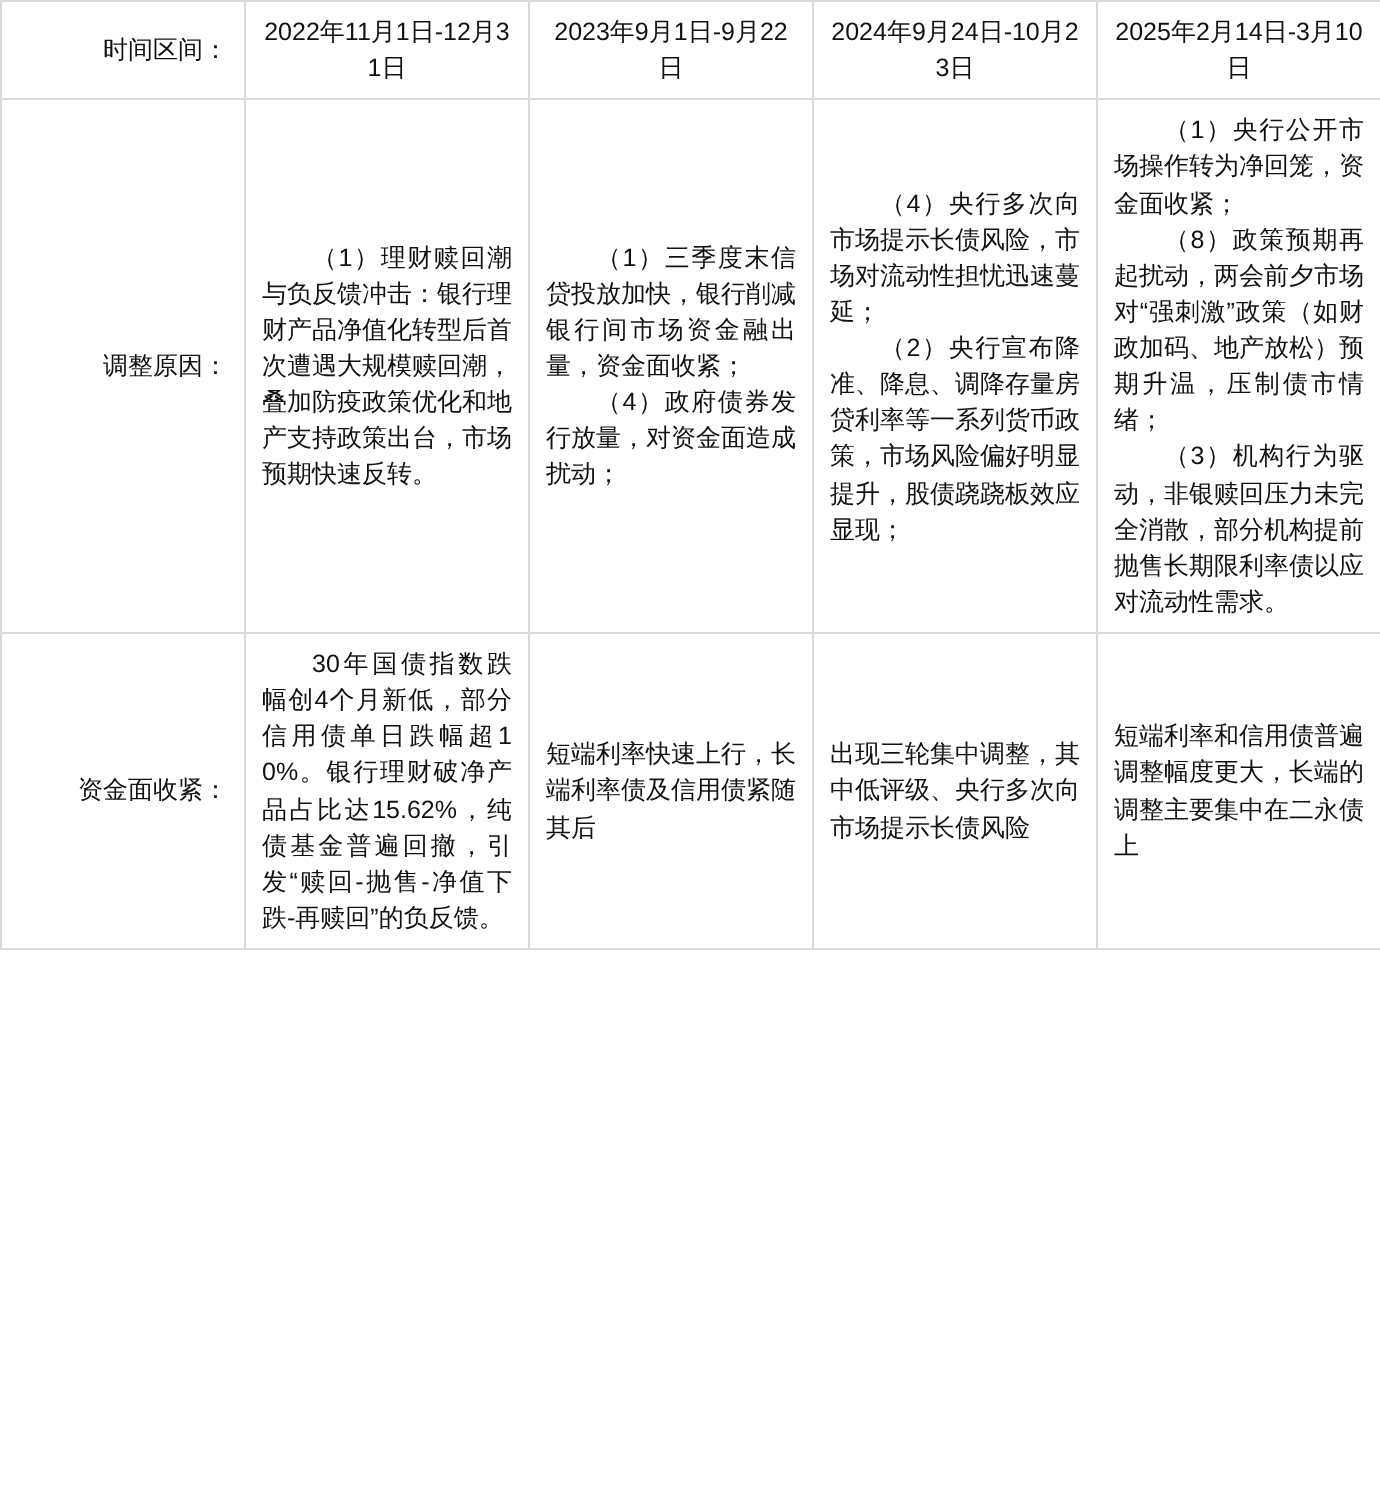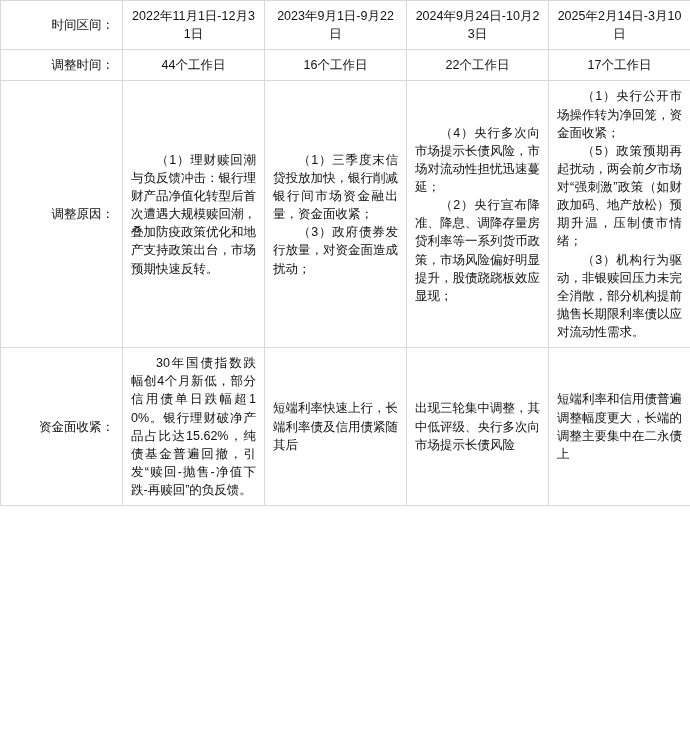--- a/index.html
+++ b/index.html
@@ -74,44 +74,37 @@
 
       <tr>
         <td class="rowhead">时间区间：</td>
         <td class="cell">2022年11月1日-12月31日</td>
         <td class="cell">2023年9月1日-9月22日</td>
         <td class="cell">2024年9月24日-10月23日</td>
         <td class="cell">2025年2月14日-3月10日</td>
       </tr>
 
 
-      <tr>
-        <td class="rowhead">调整时间：</td>
-        <td class="cell">44个工作日</td>
-        <td class="cell">16个工作日</td>
-        <td class="cell">22个工作日</td>
-        <td class="cell">17个工作日</td>
-      </tr>
 
       <tr>
         <td class="rowhead">调整原因：</td>
         <td class="cell-just">
           <p class="para">（1）理财赎回潮与负反馈冲击：银行理财产品净值化转型后首次遭遇大规模赎回潮，叠加防疫政策优化和地产支持政策出台，市场预期快速反转。</p>
         </td>
         <td class="cell-just">
           <p class="para">（1）三季度末信贷投放加快，银行削减银行间市场资金融出量，资金面收紧；</p>
-          <p class="para">（3）政府债券发行放量，对资金面造成扰动；</p>
+          <p class="para">（4）政府债券发行放量，对资金面造成扰动；</p>
         </td>
         <td class="cell-just">
           <p class="para">（4）央行多次向市场提示长债风险，市场对流动性担忧迅速蔓延；</p>
           <p class="para">（2）央行宣布降准、降息、调降存量房贷利率等一系列货币政策，市场风险偏好明显提升，股债跷跷板效应显现；</p>
         </td>
         <td class="cell-just">
           <p class="para">（1）央行公开市场操作转为净回笼，资金面收紧；</p>
-          <p class="para">（5）政策预期再起扰动，两会前夕市场对“强刺激”政策（如财政加码、地产放松）预期升温，压制债市情绪；</p>
+          <p class="para">（8）政策预期再起扰动，两会前夕市场对“强刺激”政策（如财政加码、地产放松）预期升温，压制债市情绪；</p>
           <p class="para">（3）机构行为驱动，非银赎回压力未完全消散，部分机构提前抛售长期限利率债以应对流动性需求。</p>
         </td>
       </tr>
 
       <tr>
         <td class="rowhead">资金面收紧：</td>
         <td class="cell-just">
           <p class="para">30年国债指数跌幅创4个月新低，部分信用债单日跌幅超10%。银行理财破净产品占比达15.62%，纯债基金普遍回撤，引发“赎回-抛售-净值下跌-再赎回”的负反馈。</p>
         </td>
         <td class="cell-just center-block">

